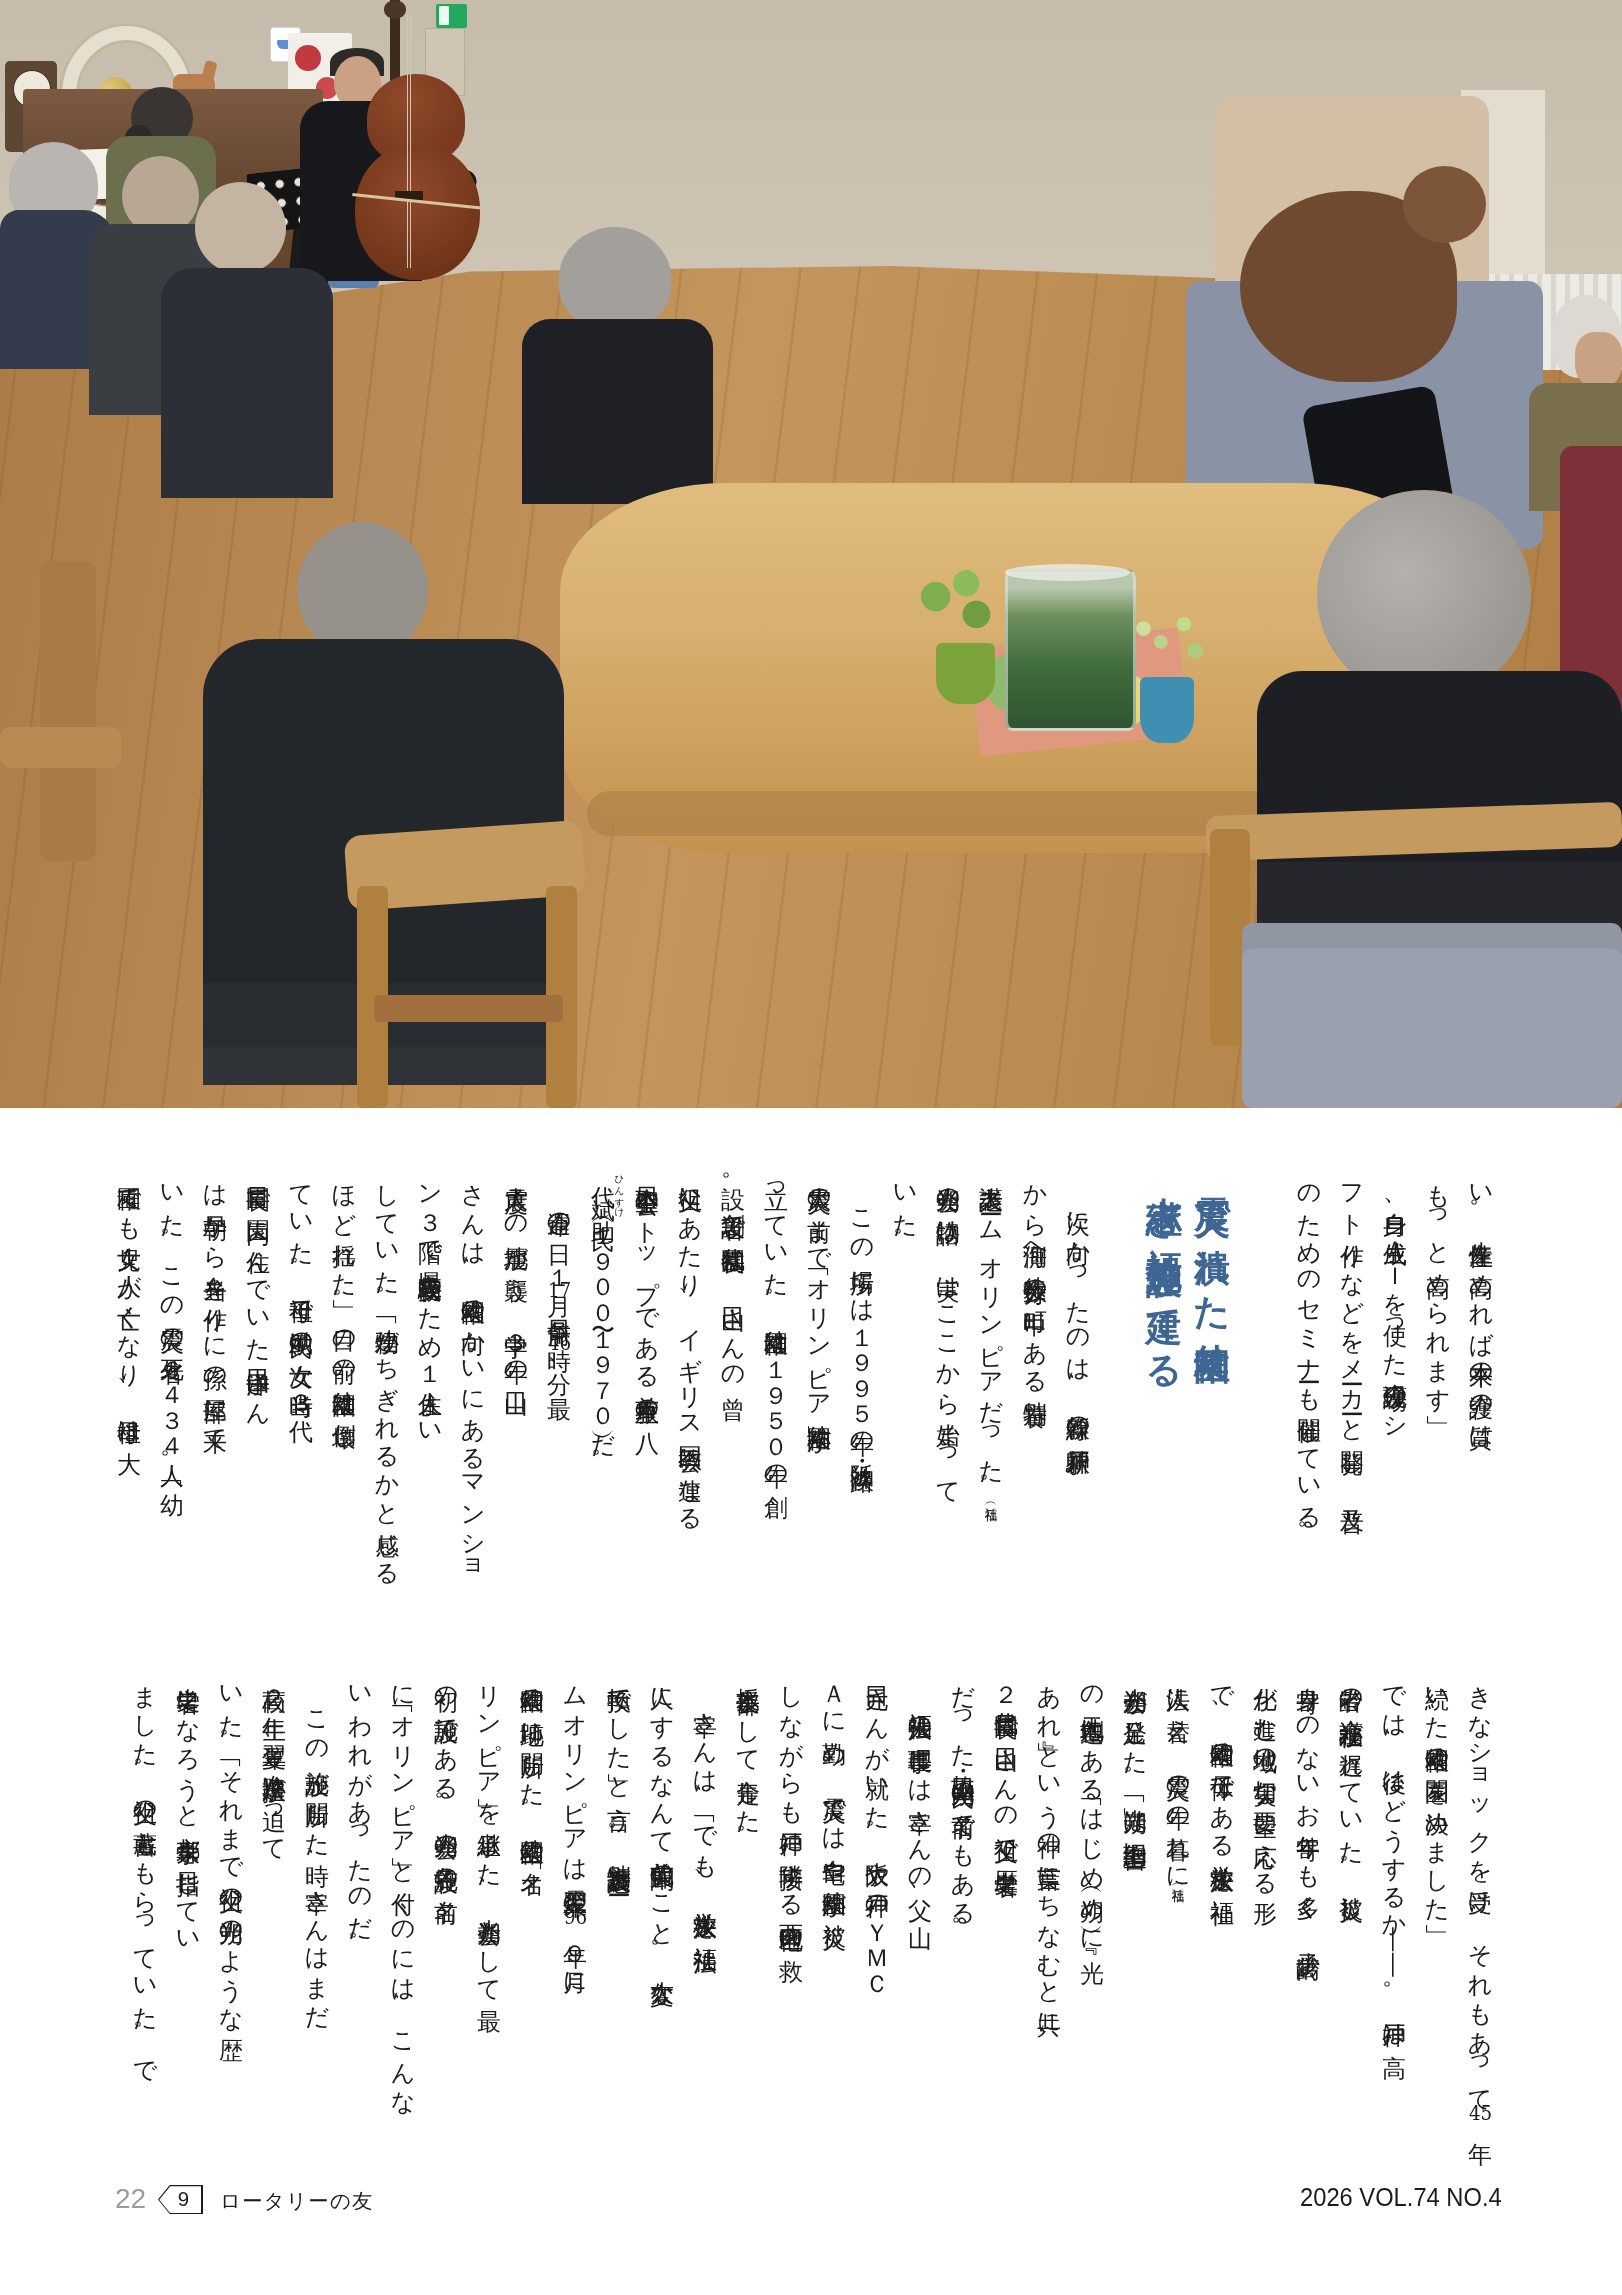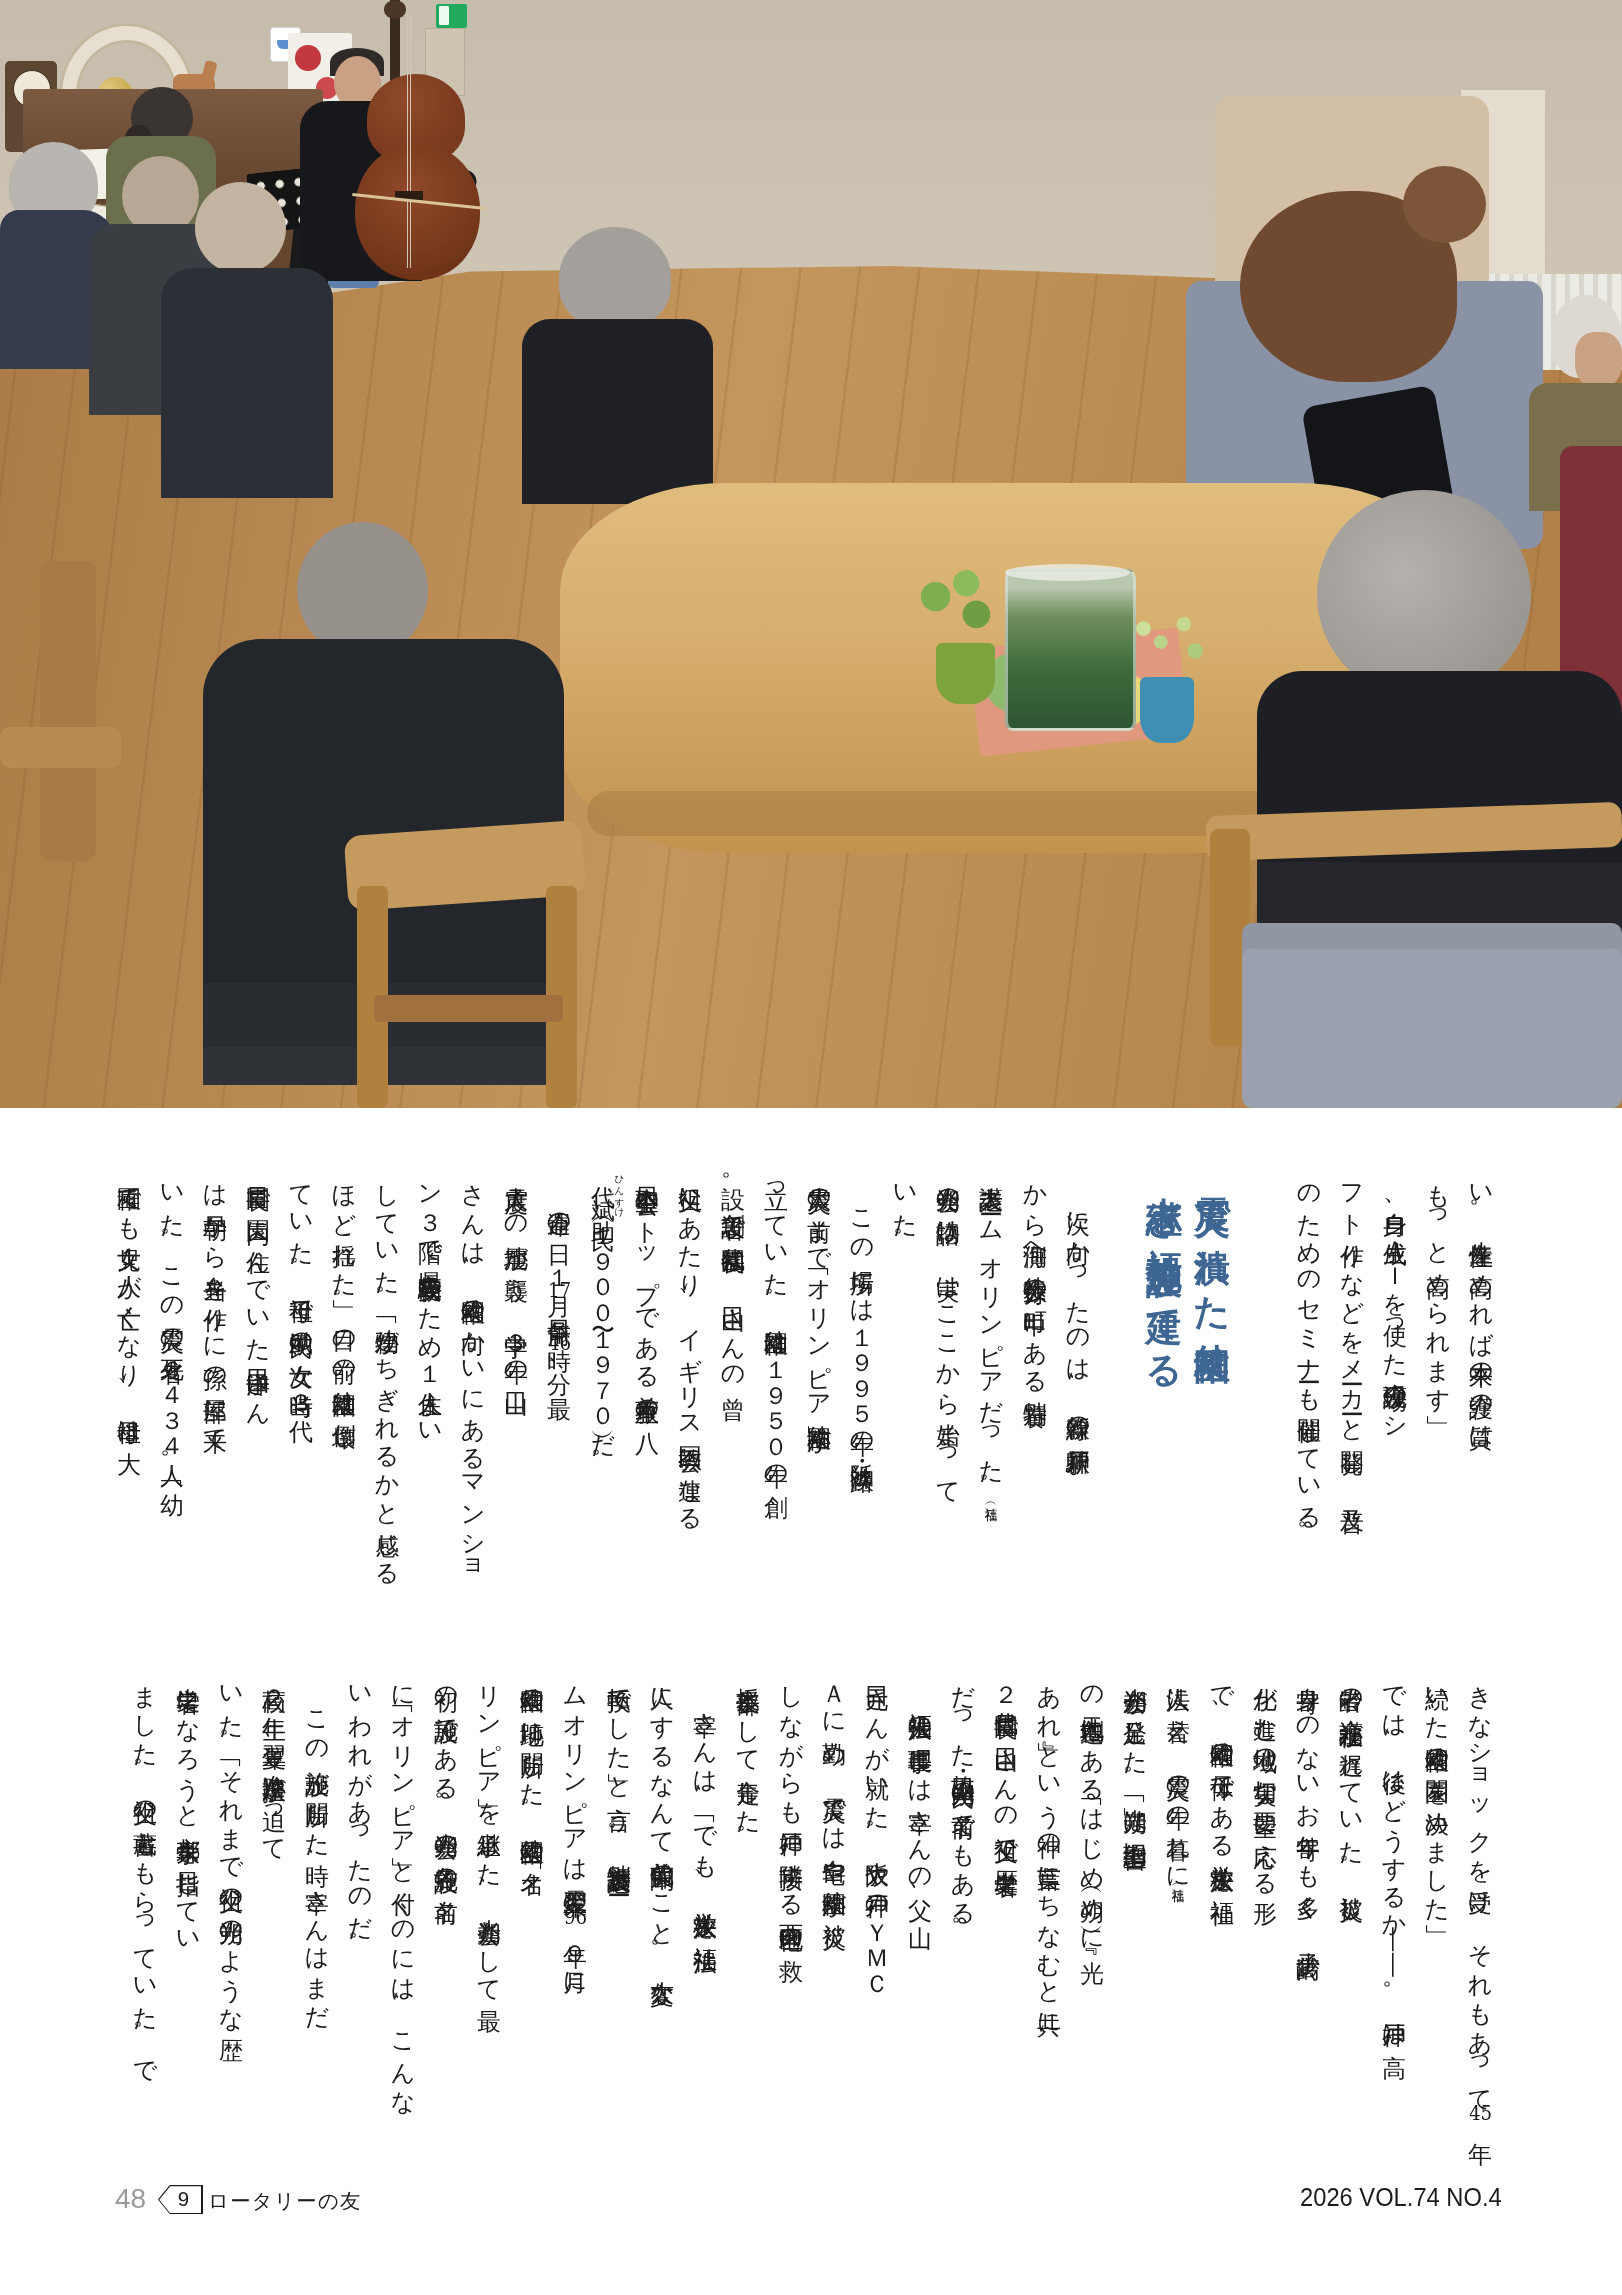--- a/index.html
+++ b/index.html
@@ -27,21 +27,21 @@
   
   .footer-num{position:absolute;left:115px;top:2183px;font-family:"Liberation Sans","DejaVu Sans",sans-serif;
               font-size:28px;color:#9b9b9b;}
   .pagebox-outer{position:absolute;left:158px;top:2185px;width:45px;height:29px;background:#1c1c1c;
                  clip-path:polygon(0 50%,26% 0,100% 0,100% 100%,26% 100%);}
   .pagebox-inner{position:absolute;left:1.3px;top:1.3px;width:42px;height:27px;background:#ffffff;
                  clip-path:polygon(0 50%,26% 0,100% 0,100% 100%,26% 100%);
                  display:flex;align-items:center;justify-content:center;}
   .pagebox-inner span{font-family:"Liberation Sans","DejaVu Sans",sans-serif;font-size:20.4px;color:#1c1c1c;
                       margin-left:6.4px;}
-  .footer-mag{position:absolute;left:208px;top:2187px;font-family:"Liberation Sans","DejaVu Sans",sans-serif;
+  .footer-mag{position:absolute;left:220px;top:2187px;font-family:"Liberation Sans","DejaVu Sans",sans-serif;
               font-size:20.4px;letter-spacing:1.3px;color:#1c1c1c;}
   .footer-right{position:absolute;left:1300px;top:2183px;font-family:"Liberation Sans","DejaVu Sans",sans-serif;
                 font-size:25.5px;letter-spacing:0px;color:#1c1c1c;transform:scaleX(.93);transform-origin:left;}
 </style>
 </head>
 <body>
 
 <div class="page">
 
   <div class="photo">
@@ -157,21 +157,21 @@
       <div class="hl">震災で潰れた幼稚園</div>
       <div class="hl">志継ぎ福祉施設を建てる</div>
     </div>
     <div class="colgroup"><div class="col">　次に向かったのは、新幹線の新神戸駅</div><div class="col">から海側へ徒歩数分の町中にある特別養</div><div class="col">護老人ホーム オリンピアだった。<span class="wari">（社福）</span></div><div class="col">光朔会の物語は、実はここから始まって</div><div class="col">いた。</div><div class="col">　この場所には１９９５年の阪神・淡路</div><div class="col">大震災の前まで「オリンピア幼稚園」が</div><div class="col">立っていた。幼稚園は１９５０年の創</div><div class="col">設。創設者で初代園長は、山口さんの曾</div><div class="col">祖父にあたり、イギリス国教会に連なる</div><div class="col">日本聖公会のトップである首座主教の八</div><div class="col">代<ruby>斌助<rt>ひんすけ</rt></ruby>氏（１９００〜１９７０）だ。</div><div class="col">　運命の日、１月<span class="tcy">17</span>日午前５時<span class="tcy">46</span>分、最</div><div class="col">大震度７の地震が襲う。中学３年の山口</div><div class="col">さんは、幼稚園の向かいにあるマンショ</div><div class="col">ン３階で県立高校受験のため１人住まい</div><div class="col">していた。「建物がちぎれるかと感じる</div><div class="col">ほど揺れた」。目の前の幼稚園は倒壊し</div><div class="col">ていた。祖母で斌助氏の次女、当時３代</div><div class="col">目園長で園内に住んでいた山口洋子さん</div><div class="col">は早朝から弁当を作りに孫の部屋に来て</div><div class="col">いた。この震災の死者６４３４人。「幼</div><div class="col">稚園でも女児１人が亡くなり、祖母は大</div></div>
   </div>
 
   <div class="band band2">
     <div class="colgroup"><div class="col">きなショックを受け、それもあって<span class="tcy">45</span>年</div><div class="col">続いた幼稚園の閉園を決めました」</div><div class="col">では、後はどうするか――。神戸は高</div><div class="col">齢者の介護福祉が遅れていた。被災し、</div><div class="col">身寄りのないお年寄りも多く、少子高齢</div><div class="col">化が進む地域の切実な要望に応える形</div><div class="col">で、幼稚園の母体である学校法人を福祉</div><div class="col">法人に替え、震災の年の暮れに<span class="wari">（社福）</span></div><div class="col">光朔会が発足した。「光朔」は旧約聖書</div><div class="col">の天地創造にある「はじめ（朔め）に『光</div><div class="col">あれ』」という神の言葉にちなむと共に、</div><div class="col">２代目園長で山口さんの祖父で歴史学者</div><div class="col">だった故・山口光朔氏の名前でもある。</div><div class="col">　福祉法人の理事長には宰さんの父、山</div><div class="col">口元さんが就いた。大阪や神戸のＹＭＣ</div><div class="col">Ａに勤め、震災では自宅や幼稚園が被災</div><div class="col">しながらも神戸に隣接する西宮地区の救</div><div class="col">援本部長として奔走した。</div><div class="col">　宰さんは、「でも、学校法人を福祉法</div><div class="col">人にするなんて前代未聞のこと。大変な</div><div class="col">転換でした」と言う。特別養護老人ホー</div><div class="col">ムオリンピアは震災翌年の<span class="tcy">96</span>年９月に</div><div class="col">幼稚園の跡地に開所した。幼稚園の名「オ</div><div class="col">リンピア」を継承した、光朔会として最</div><div class="col">初の施設である。光朔会の各施設の名前</div><div class="col">に「オリンピア」と付くのには、こんな</div><div class="col">いわれがあったのだ。</div><div class="col">　この施設が開所した時、宰さんはまだ</div><div class="col">高校２年生。翌年夏、進路選択が迫って</div><div class="col">いた。「それまで祖父の光朔のような歴</div><div class="col">史学者になろうと京都大学を目指してい</div><div class="col">ました。祖父の蔵書ももらっていた。で</div></div>
   </div>
 
-  <div class="footer-num">48</div>
+  <div class="footer-num">22</div>
   <div class="pagebox-outer">
     <div class="pagebox-inner">
       <span>9</span>
     </div>
   </div>
   <div class="footer-mag">ロータリーの友</div>
   <div class="footer-right">2026  VOL.74  NO.4</div>
 
 </div>
 

